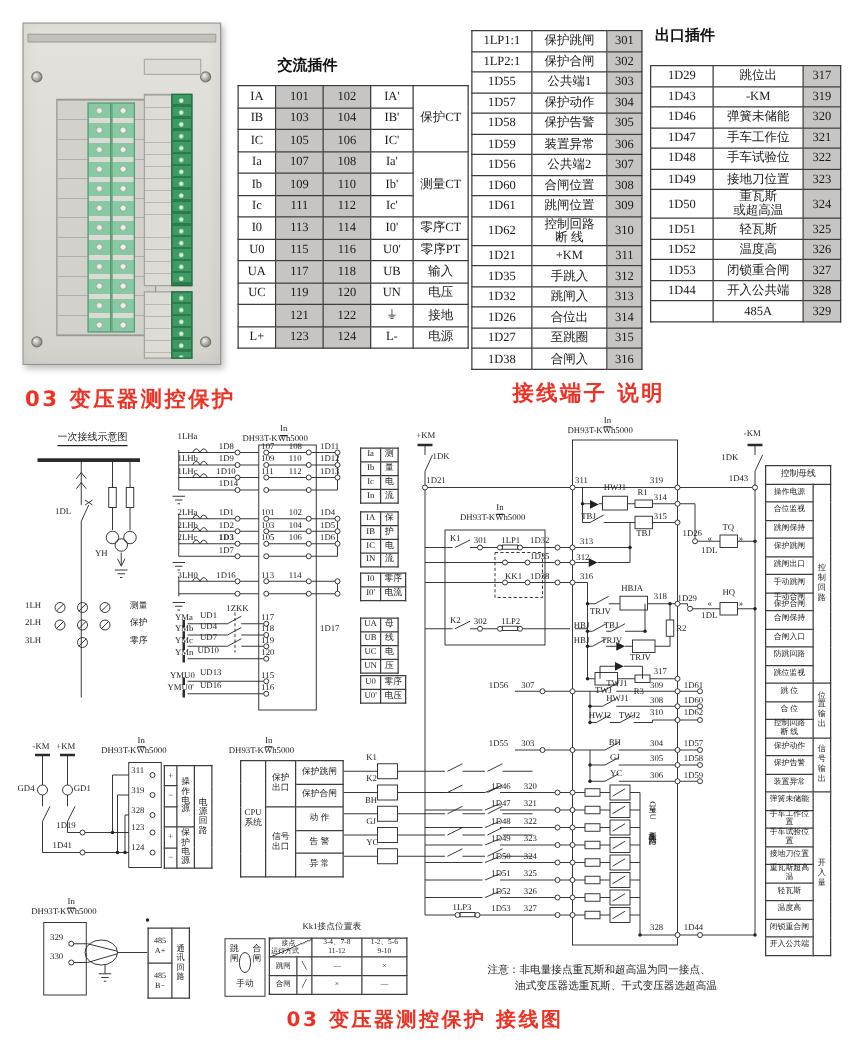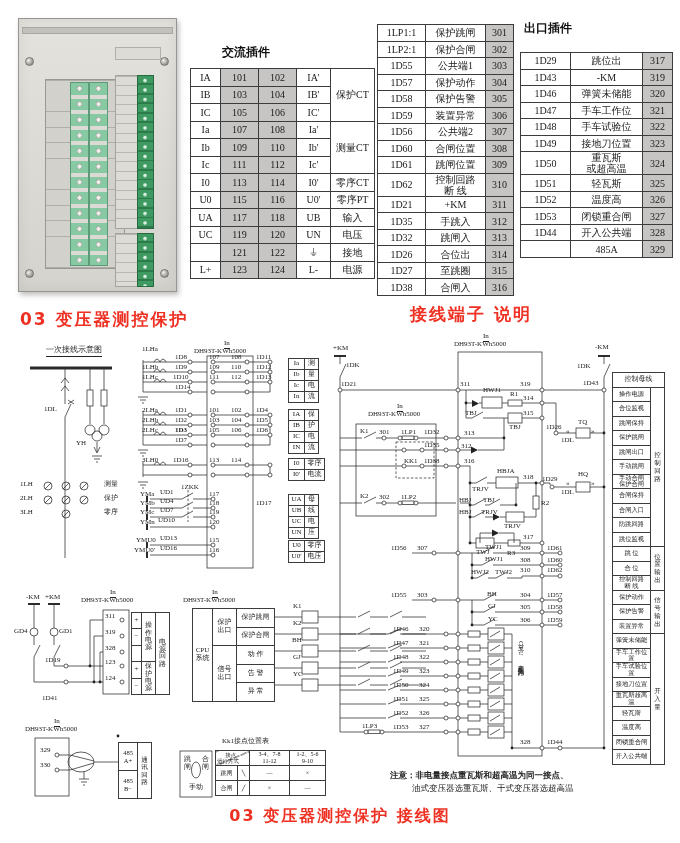--- a/index.html
+++ b/index.html
@@ -1123,40 +1123,40 @@
     <span class="lb" style="left: 542px; top: 476px;">1D29</span>
     <span class="lb" style="left: 578px; top: 471px;">HQ</span>
     <span class="lb" style="left: 566px; top: 480px;">«</span>
     <span class="lb" style="left: 591px; top: 480px;">»</span>
     <span class="lb" style="left: 561px; top: 489px;">1DL</span>
     <span class="lb" style="left: 26px; top: 594px;">-KM</span>
     <span class="lb" style="left: 45px; top: 594px;">+KM</span>
     <span class="lb" style="left: 14px; top: 628px;">GD4</span>
     <span class="lb" style="left: 59px; top: 628px;">GD1</span>
     <span class="lb" style="left: 45px; top: 657px;">1D19</span>
-    <span class="lb" style="left: 42px; top: 673px; margin-top: 22px;">1D41</span>
+    <span class="lb" style="left: 42px; top: 673px;">1D41</span>
     <span class="lb ul" style="left: 110px; top: 589px;">In</span>
     <span class="lb" style="left: 81px; top: 597px;">DH93T-KWh5000</span>
     <span class="lb" style="left: 105px; top: 613px;">311</span>
     <span class="lb" style="left: 105px; top: 629px;">319</span>
     <span class="lb" style="left: 105px; top: 645px;">328</span>
     <span class="lb" style="left: 105px; top: 659px;">123</span>
     <span class="lb" style="left: 105px; top: 675px;">124</span>
     <span class="lb ul" style="left: 212px; top: 589px;">In</span>
     <span class="lb" style="left: 183px; top: 597px;">DH93T-KWh5000</span>
     <span class="lb" style="left: 293px; top: 603px;">K1</span>
     <span class="lb" style="left: 293px; top: 620px;">K2</span>
     <span class="lb" style="left: 292px; top: 637px;">BH</span>
     <span class="lb" style="left: 293px; top: 654px;">GJ</span>
     <span class="lb" style="left: 293px; top: 671px;">YC</span>
     <span class="lb ul" style="left: 54px; top: 718px;">In</span>
     <span class="lb" style="left: 25px; top: 726px;">DH93T-KWh5000</span>
     <span class="lb" style="left: 40px; top: 747px;">329</span>
     <span class="lb" style="left: 40px; top: 762px;">330</span>
-    <span class="lb" style="left: 222px; top: 738px;">Kk1接点位置表</span>
+    <span class="lb" style="left: 242px; top: 738px;">Kk1接点位置表</span>
     <span class="lb" style="left: 184px; top: 756px;">跳
 闸</span>
     <span class="lb" style="left: 202px; top: 756px;">合
 闸</span>
     <span class="lb" style="left: 189px; top: 784px;">手动</span>
-    <span class="lb note" style="left: 390px; top: 771px; font-weight: bold;">注意：非电量接点重瓦斯和超高温为同一接点、</span>
+    <span class="lb note" style="left: 390px; top: 771px;">注意：非电量接点重瓦斯和超高温为同一接点、</span>
     <span class="lb note" style="left: 412px; top: 784px;">油式变压器选重瓦斯、干式变压器选超高温</span>
   </div>
 
 </body></html>

